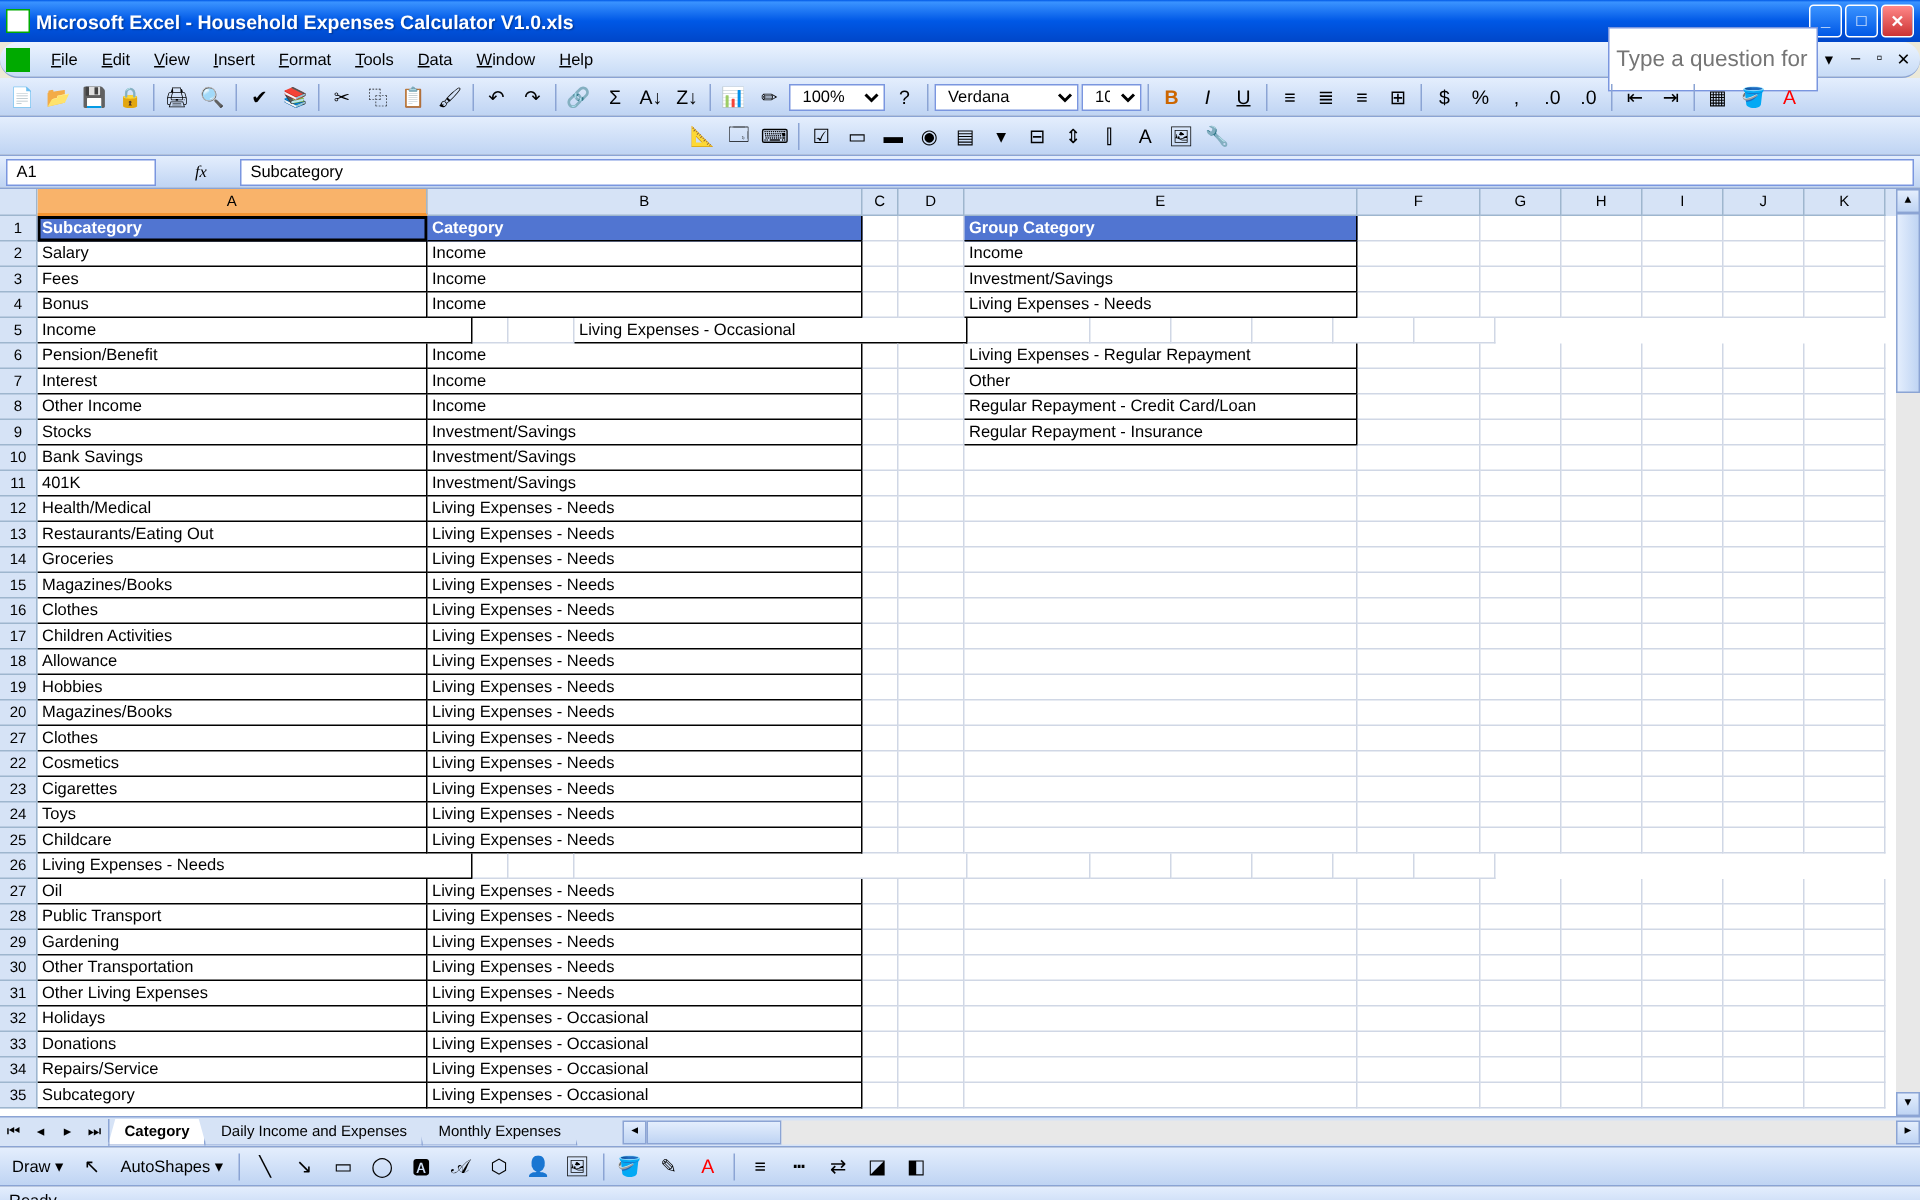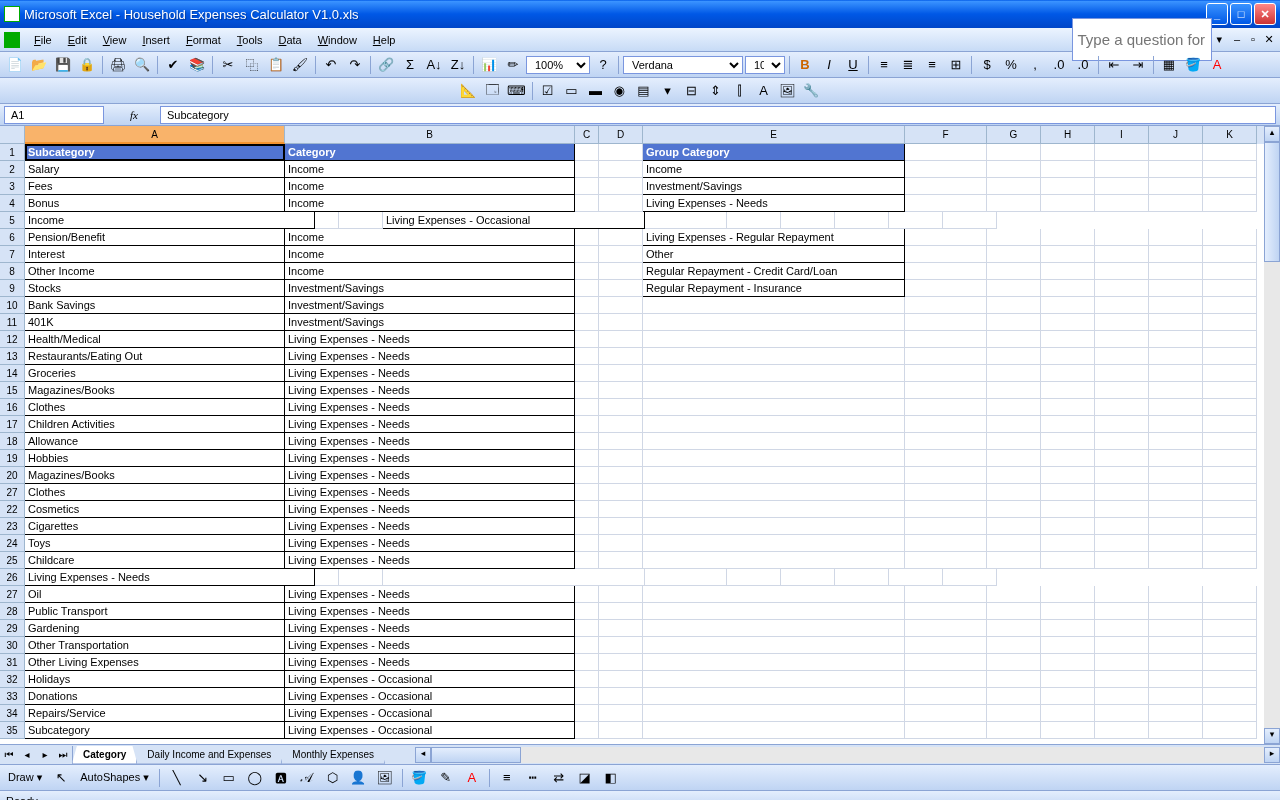--- a/index.html
+++ b/index.html
@@ -1,28 +1,28 @@
 <!DOCTYPE html>
 <html><head>
 <meta charset="utf-8">
 <style>
 * { margin: 0; padding: 0; box-sizing: border-box; font-family: Tahoma, sans-serif; }
 body { background: #ece9d8; font-size: 11px; overflow: hidden; width: 1280px; height: 800px; }
 
 
 .titlebar { height: 28px; background: linear-gradient(to bottom, #0058e6 0%, #3a93ff 5%, #0058e6 50%, #0046c8 100%); display: flex; align-items: center; padding: 0 4px; color: white; font-size: 13px; }
 .titlebar .excel-icon { width: 16px; height: 16px; margin-right: 4px; background: #fff; border: 1px solid #0a0; display: inline-block; }
-.titlebar .title-text { flex: 1; font-weight: normal; text-shadow: 1px 1px 1px rgba(0,0,0,0.3); }
+.titlebar .title-text { flex: 1; font-weight: bold; text-shadow: 1px 1px 1px rgba(0,0,0,0.3); }
 .winbtns { display: flex; gap: 2px; }
 .winbtn { width: 22px; height: 22px; border: 1px solid #fff; border-radius: 3px; display: flex; align-items: center; justify-content: center; font-weight: bold; font-size: 11px; cursor: pointer; }
 .winbtn.min, .winbtn.max { background: linear-gradient(to bottom, #3a93ff, #0058e6); }
 .winbtn.close { background: linear-gradient(to bottom, #f88, #c33); }
 
 
-.menubar { height: 24px; background: linear-gradient(to bottom, #ecf4ff, #c7dbf6); display: flex; align-items: center; padding: 0 4px; border-bottom: 1px solid #8ba4d4; }
+.menubar { height: 24px; background: linear-gradient(to bottom, #ecf4ff, #c7dbf6); display: flex; align-items: center; padding: 0 4px; border-bottom: 1px solid #8ba4d4; border-radius: 12px; }
 .menubar .menu-icon { width: 16px; height: 16px; margin-right: 6px; background: #0a0; }
 .menubar .menu-item { padding: 2px 8px; cursor: pointer; }
 .menubar .help-box { margin-left: auto; display: flex; align-items: center; gap: 4px; }
 .menubar .help-input { border: 1px solid #7a96df; background: #fff; font-size: 15px; padding: 12px 4px; width: 140px; color: #999; }
 .menubar .doc-ctrl { display: flex; gap: 2px; margin-left: 4px; }
 .menubar .doc-ctrl span { width: 14px; height: 14px; cursor: pointer; text-align: center; }
 
 
 .toolbar { height: 26px; background: linear-gradient(to bottom, #e4eefd, #bfd4f3); display: flex; align-items: center; padding: 0 4px; border-bottom: 1px solid #8ba4d4; gap: 2px; }
 .tbtn { width: 22px; height: 22px; display: flex; align-items: center; justify-content: center; cursor: pointer; font-size: 13px; border-radius: 2px; }
@@ -130,21 +130,21 @@
   <span class="tbtn">🔗</span>
   <span class="tbtn">Σ</span>
   <span class="tbtn">A↓</span>
   <span class="tbtn">Z↓</span>
   <span class="tsep"></span>
   <span class="tbtn">📊</span>
   <span class="tbtn">✏</span>
   <select class="tsel" style="width:64px"><option>100%</option></select>
   <span class="tbtn">?</span>
   <span class="tsep"></span>
-  <select class="tsel" style="width:120px"><option>Verdana</option></select>
+  <select class="tsel" style="width:96px"><option>Verdana</option></select>
   <select class="tsel" style="width:40px"><option>10</option></select>
   <span class="tsep"></span>
   <span class="tbtn" style="font-weight:bold;color:#c60">B</span>
   <span class="tbtn" style="font-style:italic">I</span>
   <span class="tbtn" style="text-decoration:underline">U</span>
   <span class="tsep"></span>
   <span class="tbtn">≡</span>
   <span class="tbtn">≣</span>
   <span class="tbtn">≡</span>
   <span class="tbtn">⊞</span>

